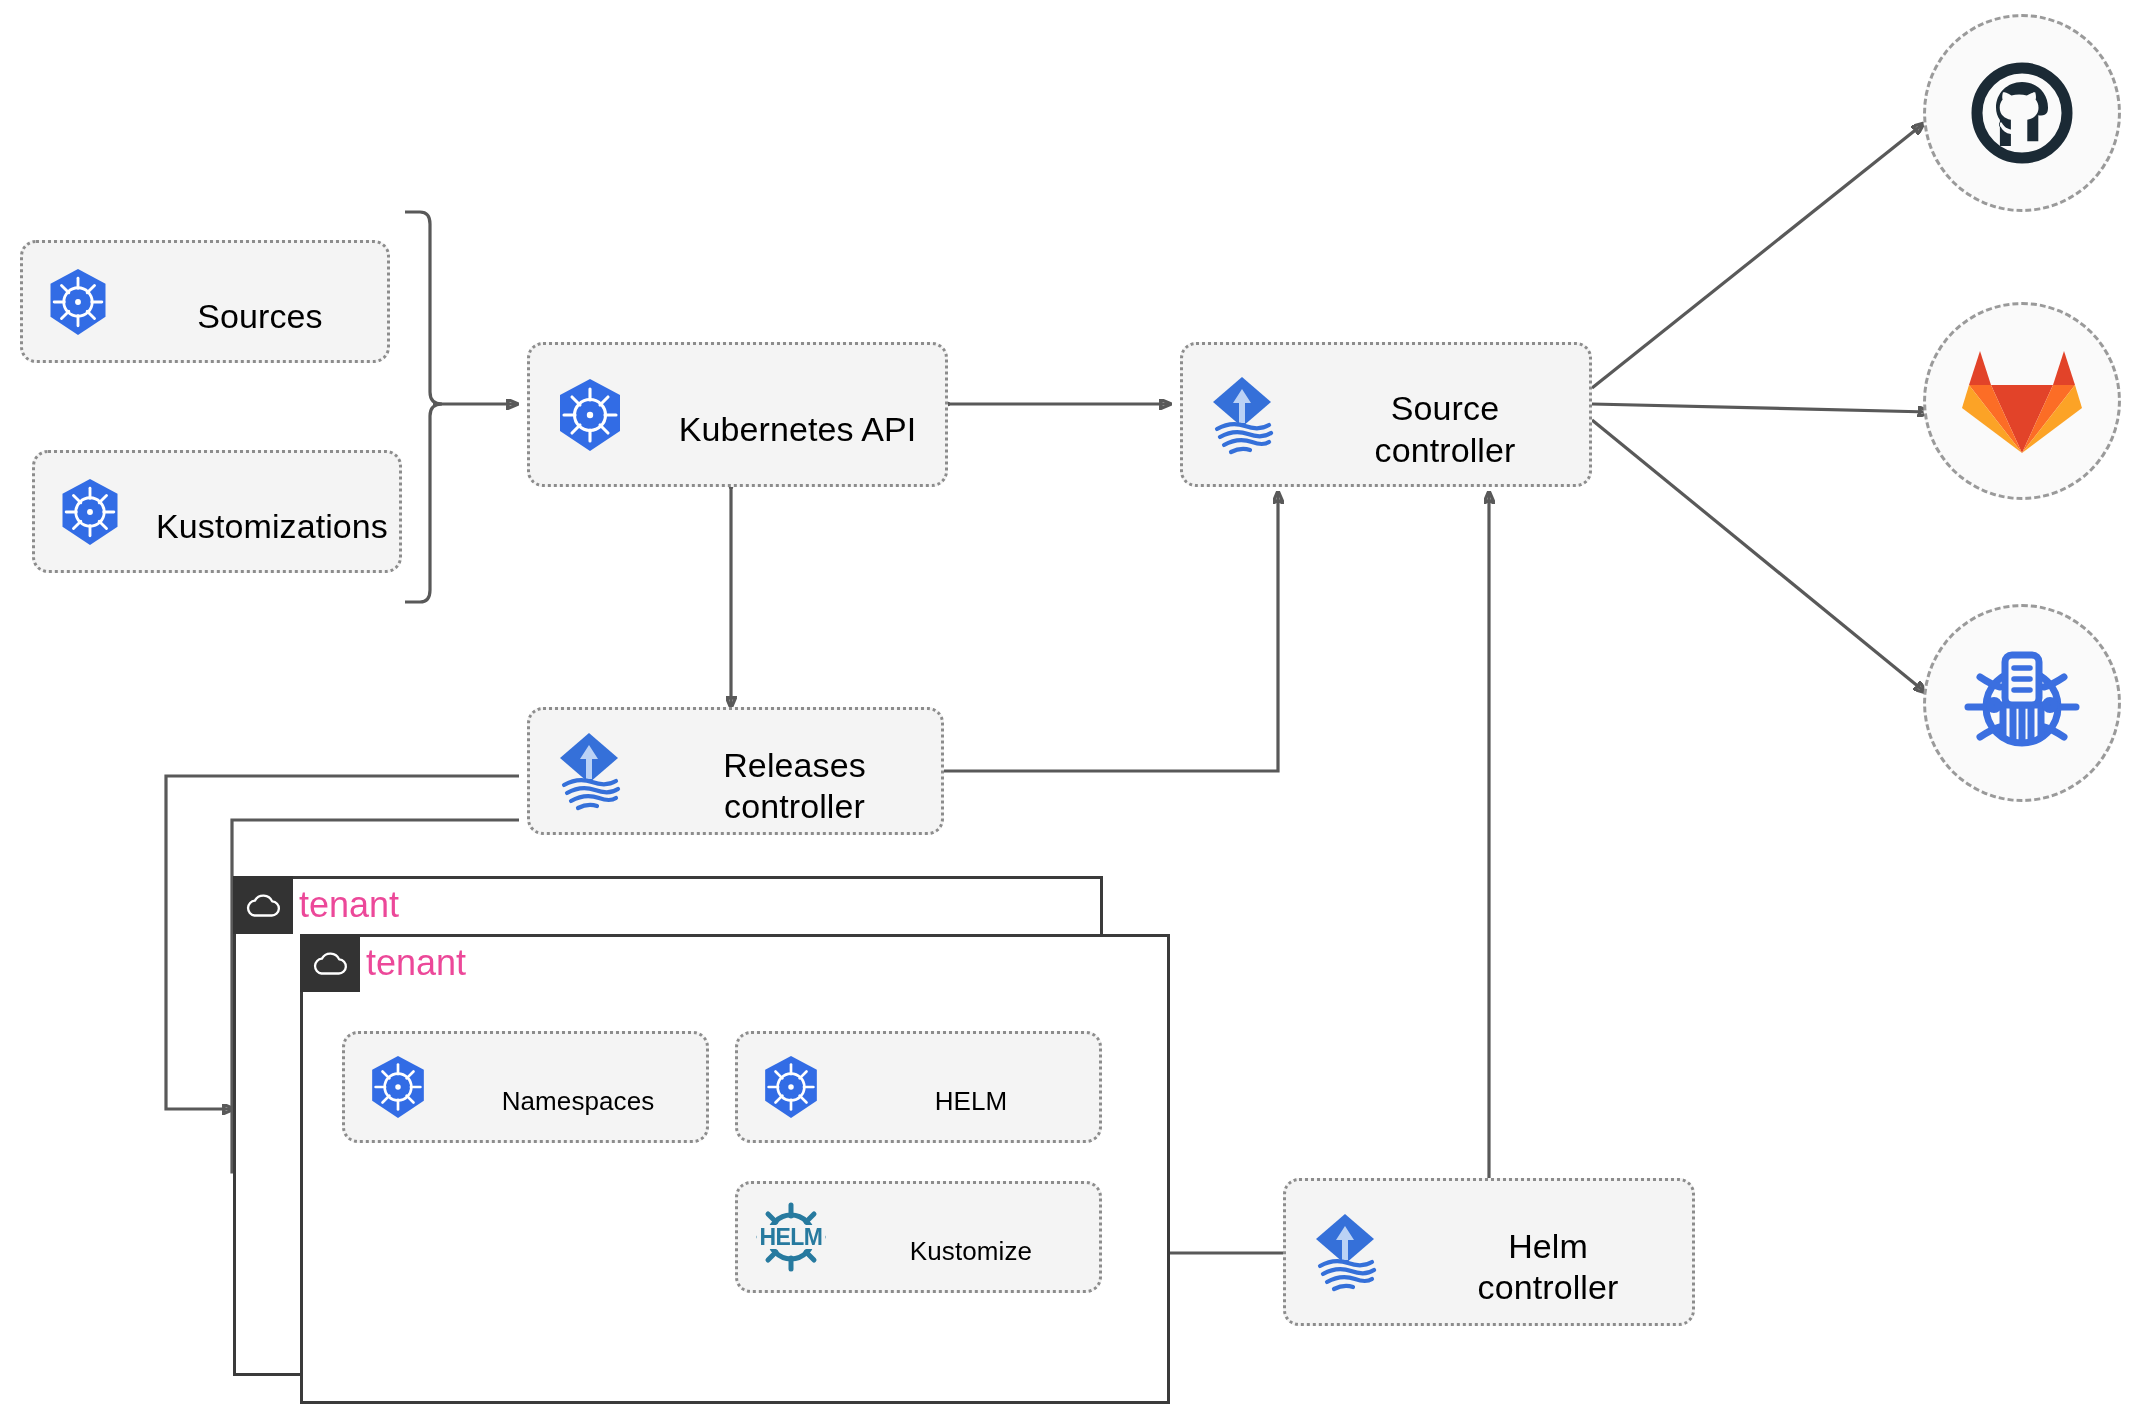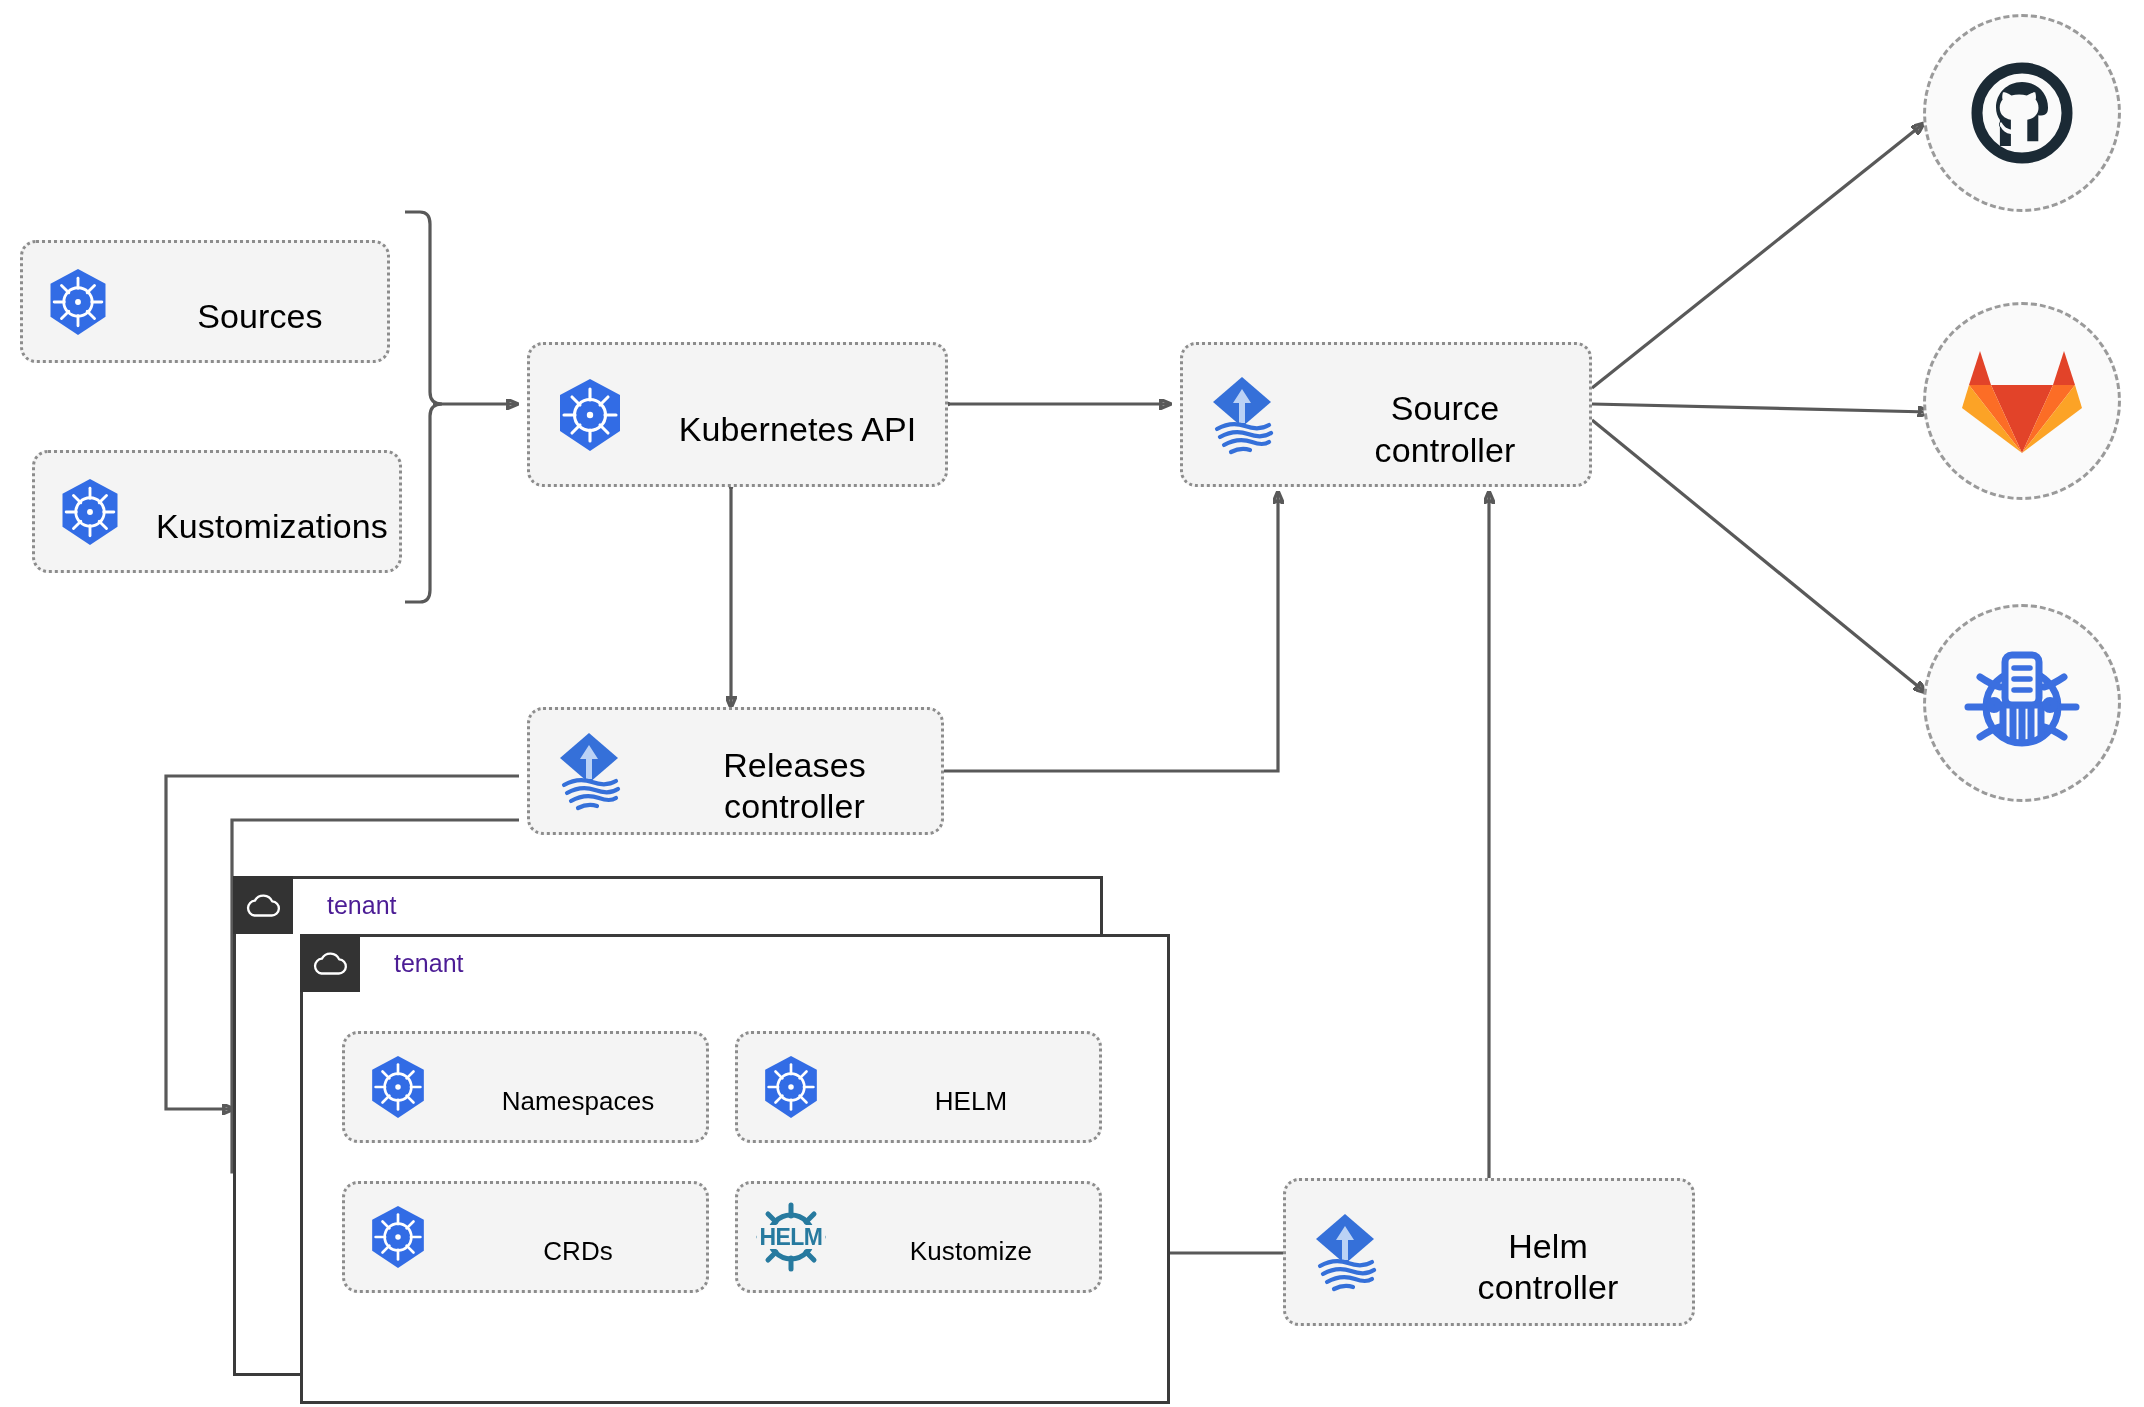--- a/index.html
+++ b/index.html
@@ -45,21 +45,21 @@
   }
   .tenant .titlebar{
     position:absolute;left:-3px;top:-3px;height:58px;
     display:flex;align-items:center;
   }
   .tenant .tabchip{
     width:60px;height:58px;background:#333333;
     display:flex;align-items:center;justify-content:center;
   }
   .tenant .tname{
-    color:#4c1d95;font-size:25px;padding-left:34px;line-height:58px;
+    color:#ec4899;font-size:36px;padding-left:6px;line-height:58px;
   }
 
   svg.wires{position:absolute;left:0;top:0;width:2144px;height:1407px;pointer-events:none;}
   svg.wires line, svg.wires path, svg.wires polyline{
     stroke:#595959;stroke-width:3.2;fill:none;
   }
   .bracket{stroke:#444;stroke-width:3.4;fill:none;}
 </style>
 </head>
 <body>
@@ -274,40 +274,20 @@
           <line x1="18" y1="20" x2="26" y2="28"></line>
             <line x1="46" y1="48" x2="54" y2="56"></line>
           <line x1="54" y1="20" x2="46" y2="28"></line>
             <line x1="26" y1="48" x2="18" y2="56"></line>
         </g>
       </svg>
     </div>
     <div class="lbl">HELM</div>
   </div>
 
-  <div class="node small" style="left:342px;top:1181px;width:367px;height:112px;">
-    <div class="ico" style="width:105px;">
-      <svg width="62" height="66" viewBox="0 0 72 76" aria-hidden="true">
-        <polygon points="36,2 66,18 66,54 36,74 6,54 6,18" fill="#326CE5"></polygon>
-        <g fill="none" stroke="#ffffff" stroke-width="3.1" stroke-linecap="round">
-          <circle cx="36" cy="38" r="15.5"></circle>
-          <circle cx="36" cy="38" r="3.2" fill="#ffffff" stroke="none"></circle>
-          <line x1="36" y1="12" x2="36" y2="23"></line>
-            <line x1="36" y1="53" x2="36" y2="64"></line>
-          <line x1="10" y1="38" x2="21" y2="38"></line>
-            <line x1="51" y1="38" x2="62" y2="38"></line>
-          <line x1="18" y1="20" x2="26" y2="28"></line>
-            <line x1="46" y1="48" x2="54" y2="56"></line>
-          <line x1="54" y1="20" x2="46" y2="28"></line>
-            <line x1="26" y1="48" x2="18" y2="56"></line>
-        </g>
-      </svg>
-    </div>
-    <div class="lbl">CRDs</div>
-  </div>
 
   <div class="node small" style="left:735px;top:1181px;width:367px;height:112px;">
     <div class="ico" style="width:105px;">
       <svg width="72" height="72" viewBox="0 0 72 72" aria-hidden="true">
         <g stroke="#277A9F" stroke-width="5" fill="none" stroke-linecap="round">
           <circle cx="36" cy="36" r="22"></circle>
           <line x1="36" y1="4" x2="36" y2="15"></line>
           <line x1="36" y1="57" x2="36" y2="68"></line>
           <line x1="4" y1="36" x2="15" y2="36"></line>
           <line x1="57" y1="36" x2="68" y2="36"></line>

